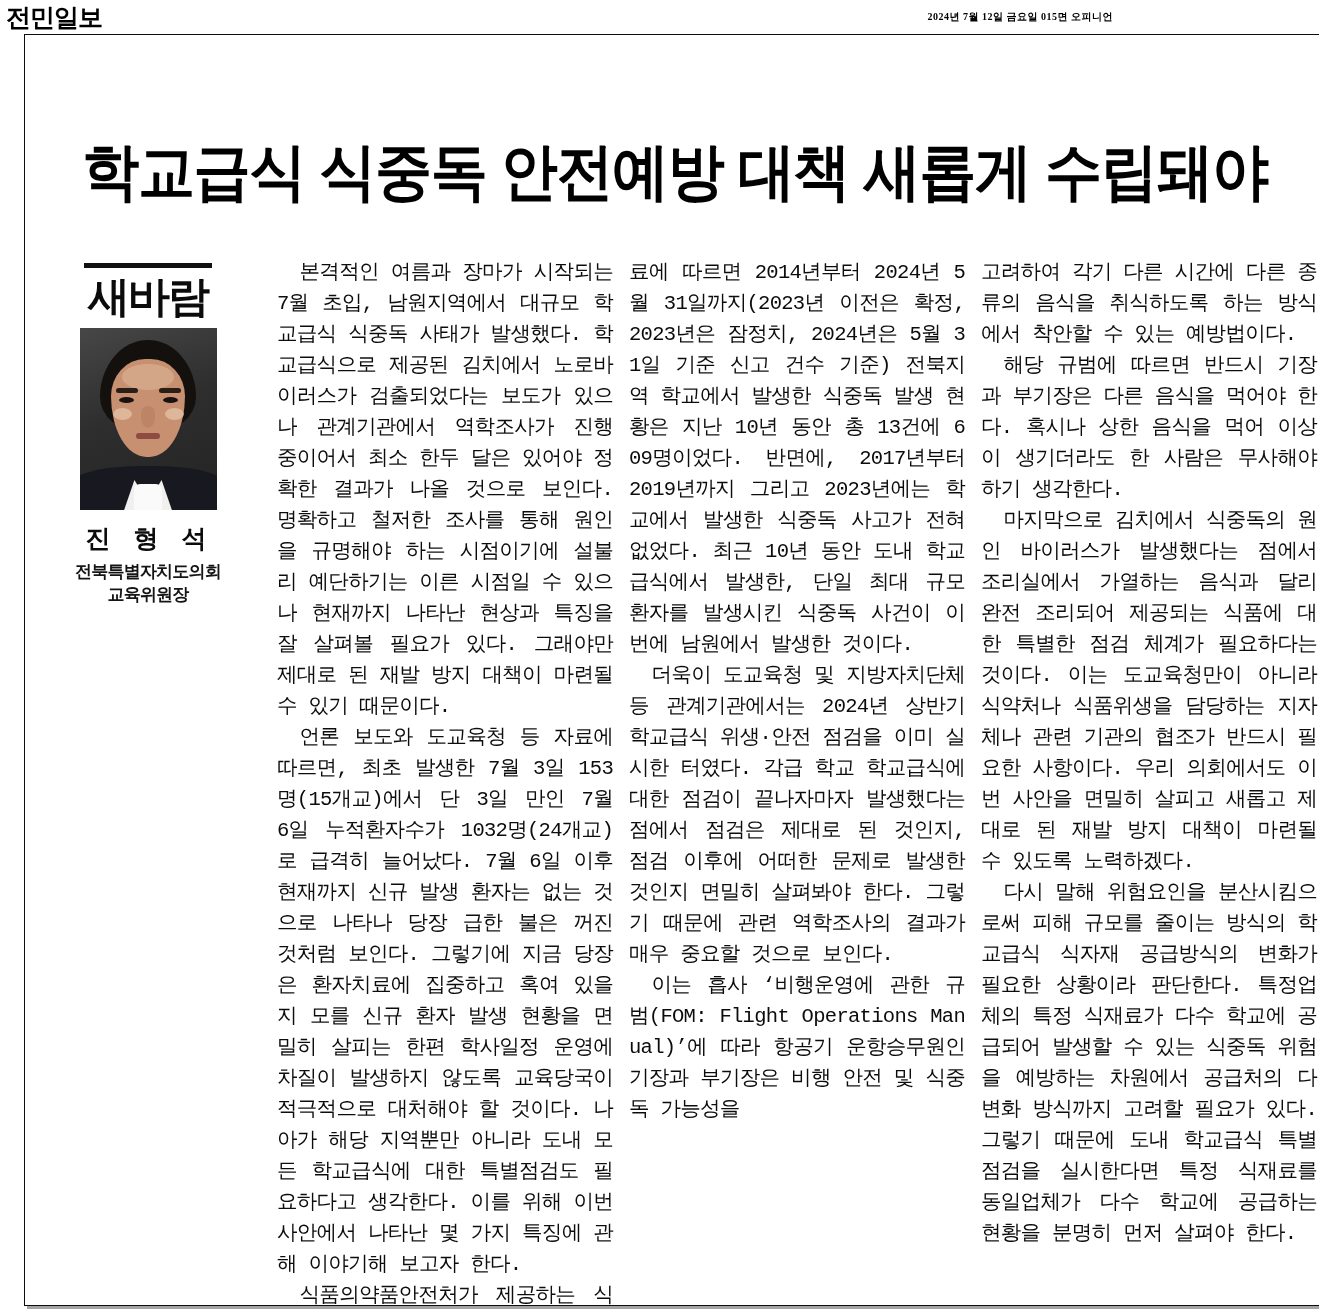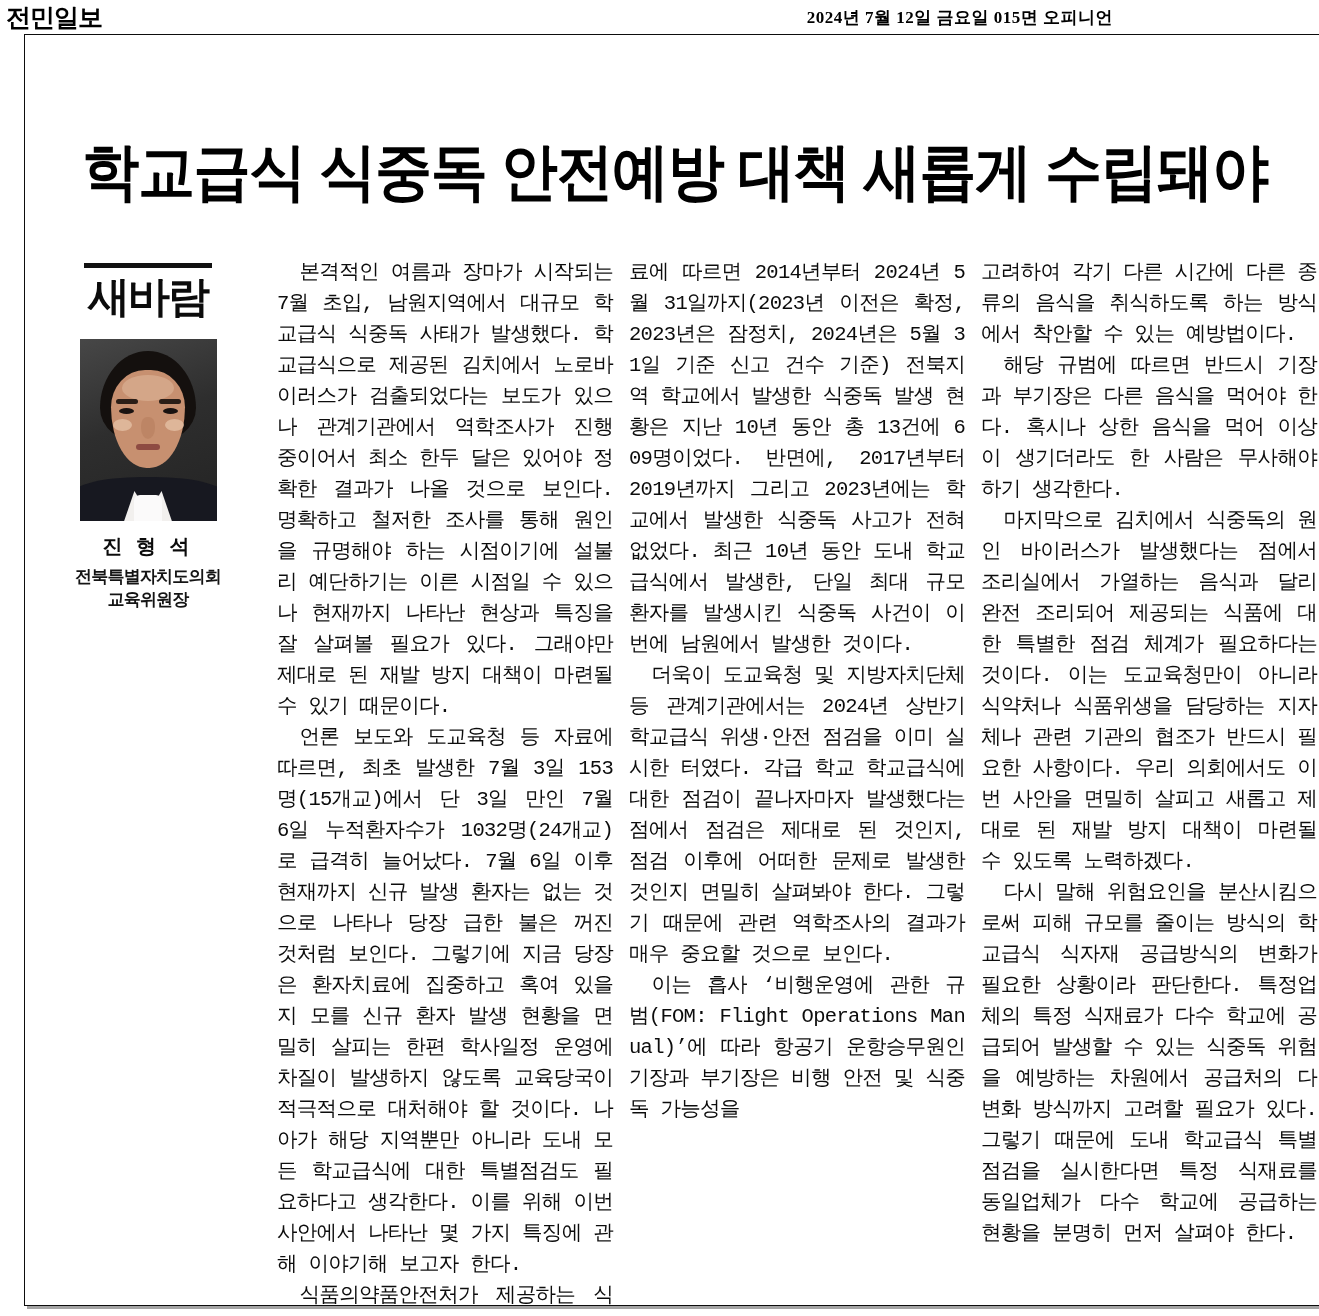--- a/index.html
+++ b/index.html
@@ -35,21 +35,21 @@
     font-weight: 700;
     font-size: 25px;
     letter-spacing: -1px;
     line-height: 1;
     color: #000;
     white-space: nowrap;
   }
   .masthead-dateline {
     font-family: "Liberation Serif", "DejaVu Serif", serif;
     font-weight: 700;
-    font-size: 17px;
+    font-size: 10px;
     letter-spacing: 0.5px;
     color: #000;
     white-space: nowrap;
     padding-right: 6px;
   }
 
   
   .page-frame {
     position: absolute;
     left: 24px;
@@ -103,21 +103,21 @@
     background: #111;
     margin: 0 auto 6px auto;
   }
   .column-brand {
     font-family: "Liberation Sans", "DejaVu Sans", sans-serif;
     font-weight: 700;
     font-size: 42px;
     letter-spacing: -2px;
     line-height: 1.1;
     color: #0b0b0b;
-    margin-bottom: 19px;
+    margin-bottom: 8px;
   }
 
   
   .portrait {
     width: 137px;
     height: 182px;
     margin: 0 auto 12px auto;
     position: relative;
     overflow: hidden;
     background: linear-gradient(160deg, #474747 0%, #2e2e2e 45%, #232323 100%);
@@ -242,23 +242,23 @@
     left: 50%;
     bottom: 0;
     margin-left: -14px;
     width: 28px;
     height: 26px;
     background: #fbfafa;
     border-radius: 6px 6px 0 0;
   }
 
   .author-name {
-    font-family: Liberation Sans, sans-serif;
-    font-weight: 700;
-    font-size: 20px;
+    font-family: Liberation Mono, monospace;
+    font-weight: 700;
+    font-size: 25px;
     letter-spacing: 4px;
     color: #0b0b0b;
     margin-bottom: 6px;
   }
   .author-affil {
     font-family: Liberation Sans, sans-serif;
     font-weight: 700;
     font-size: 17px;
     letter-spacing: -0.8px;
     line-height: 1.35;

